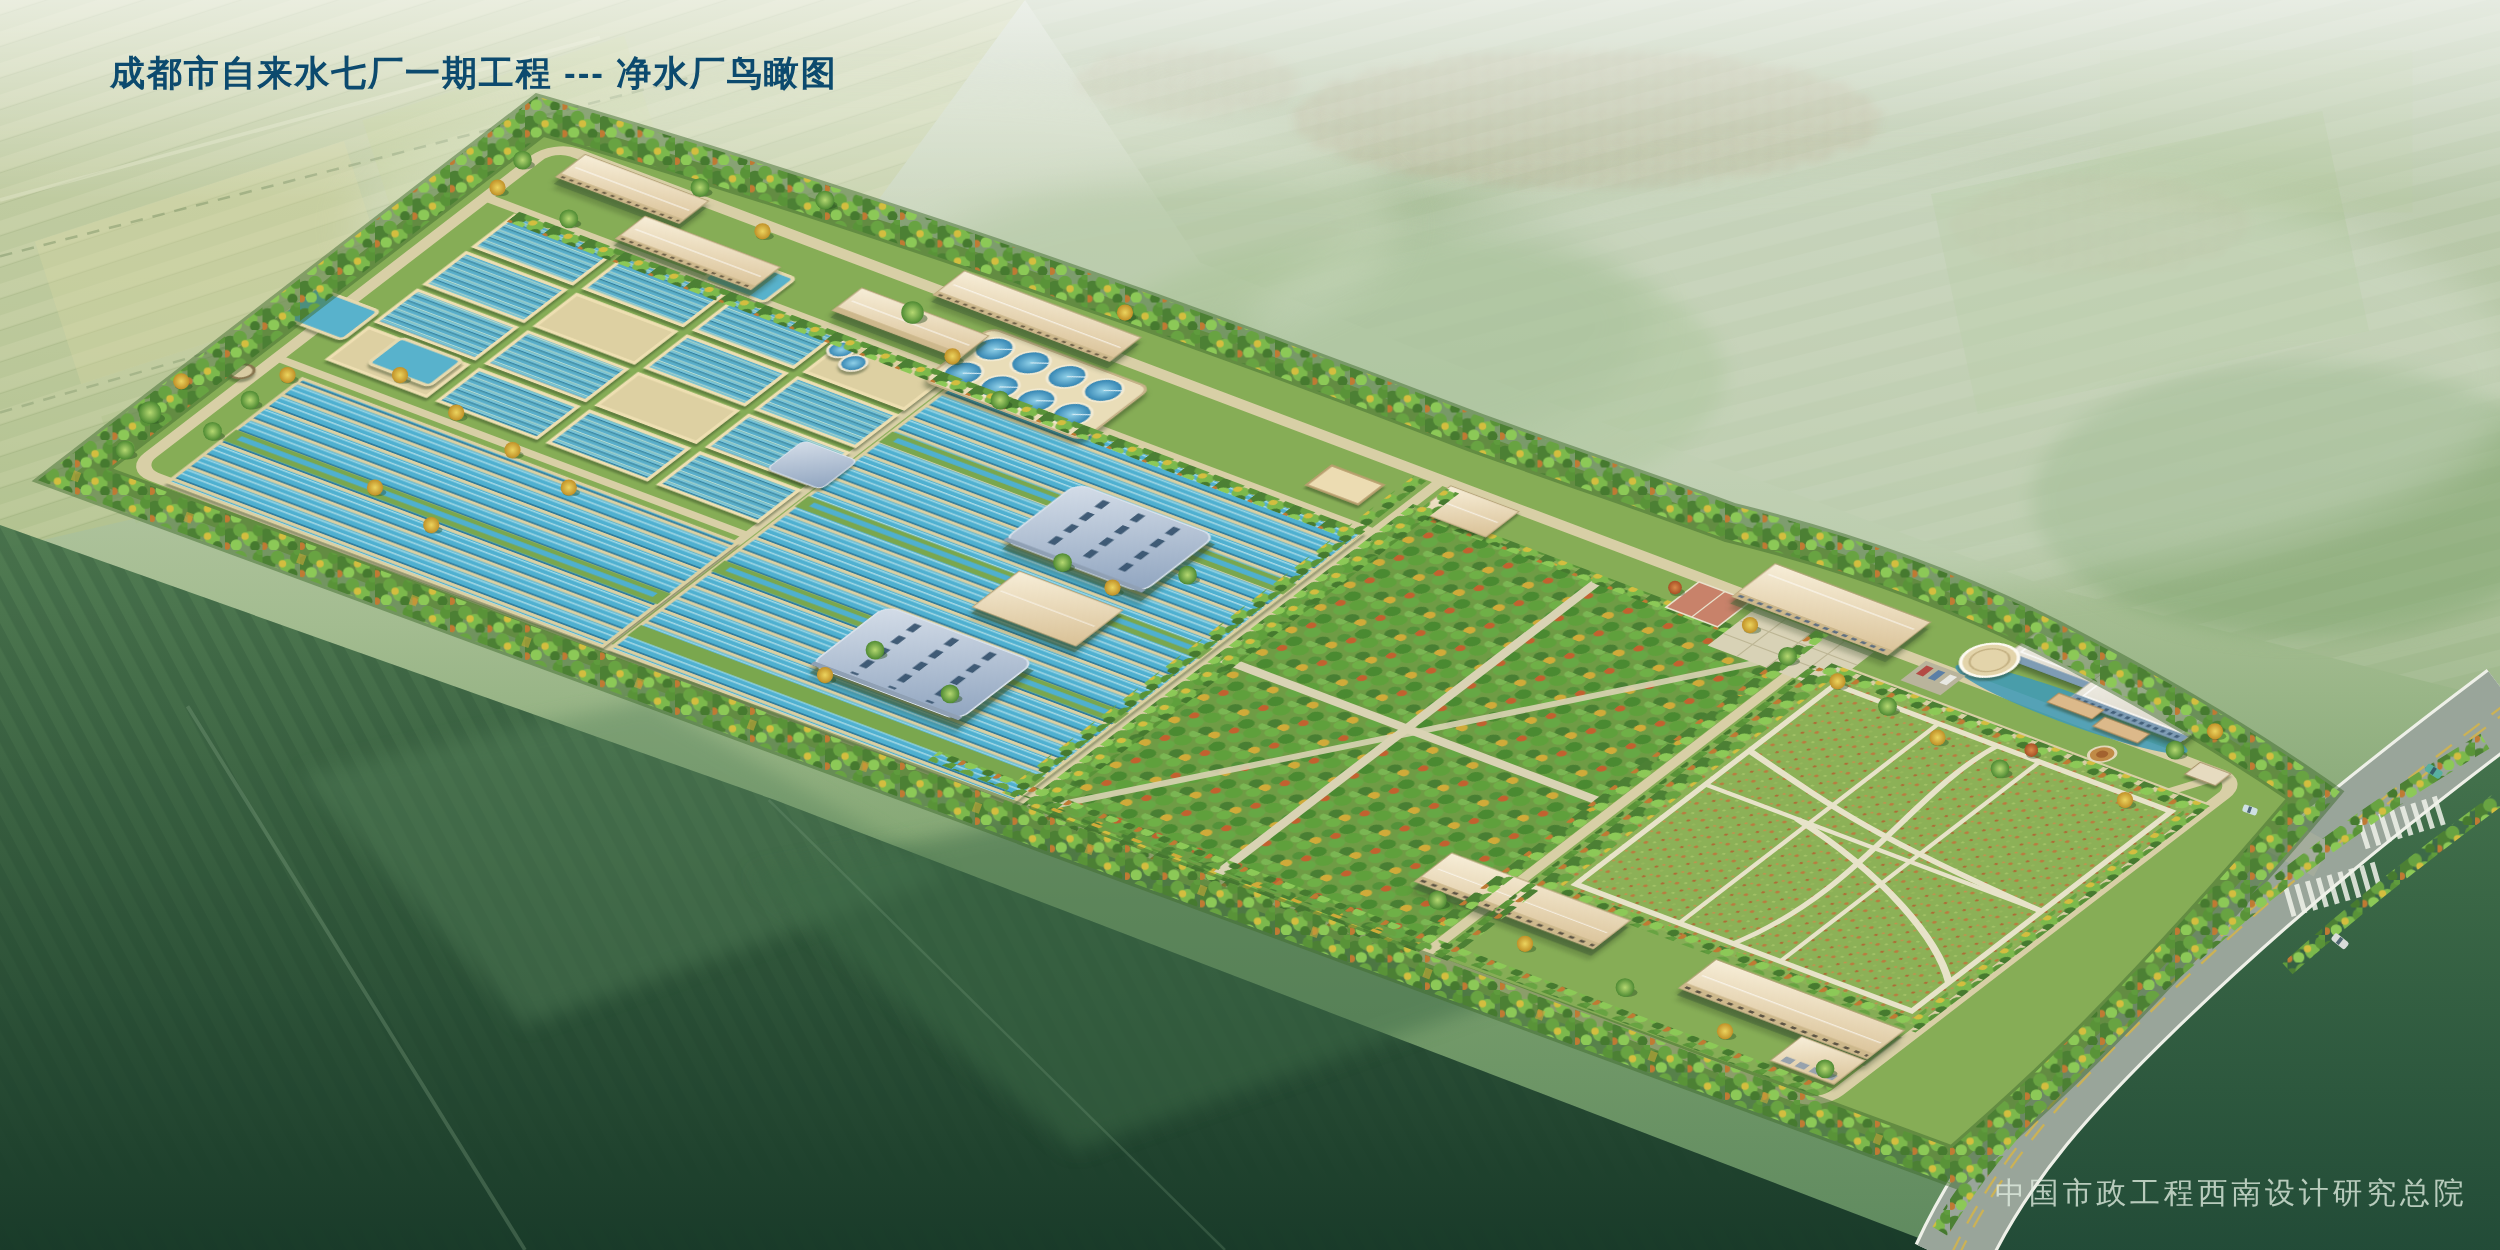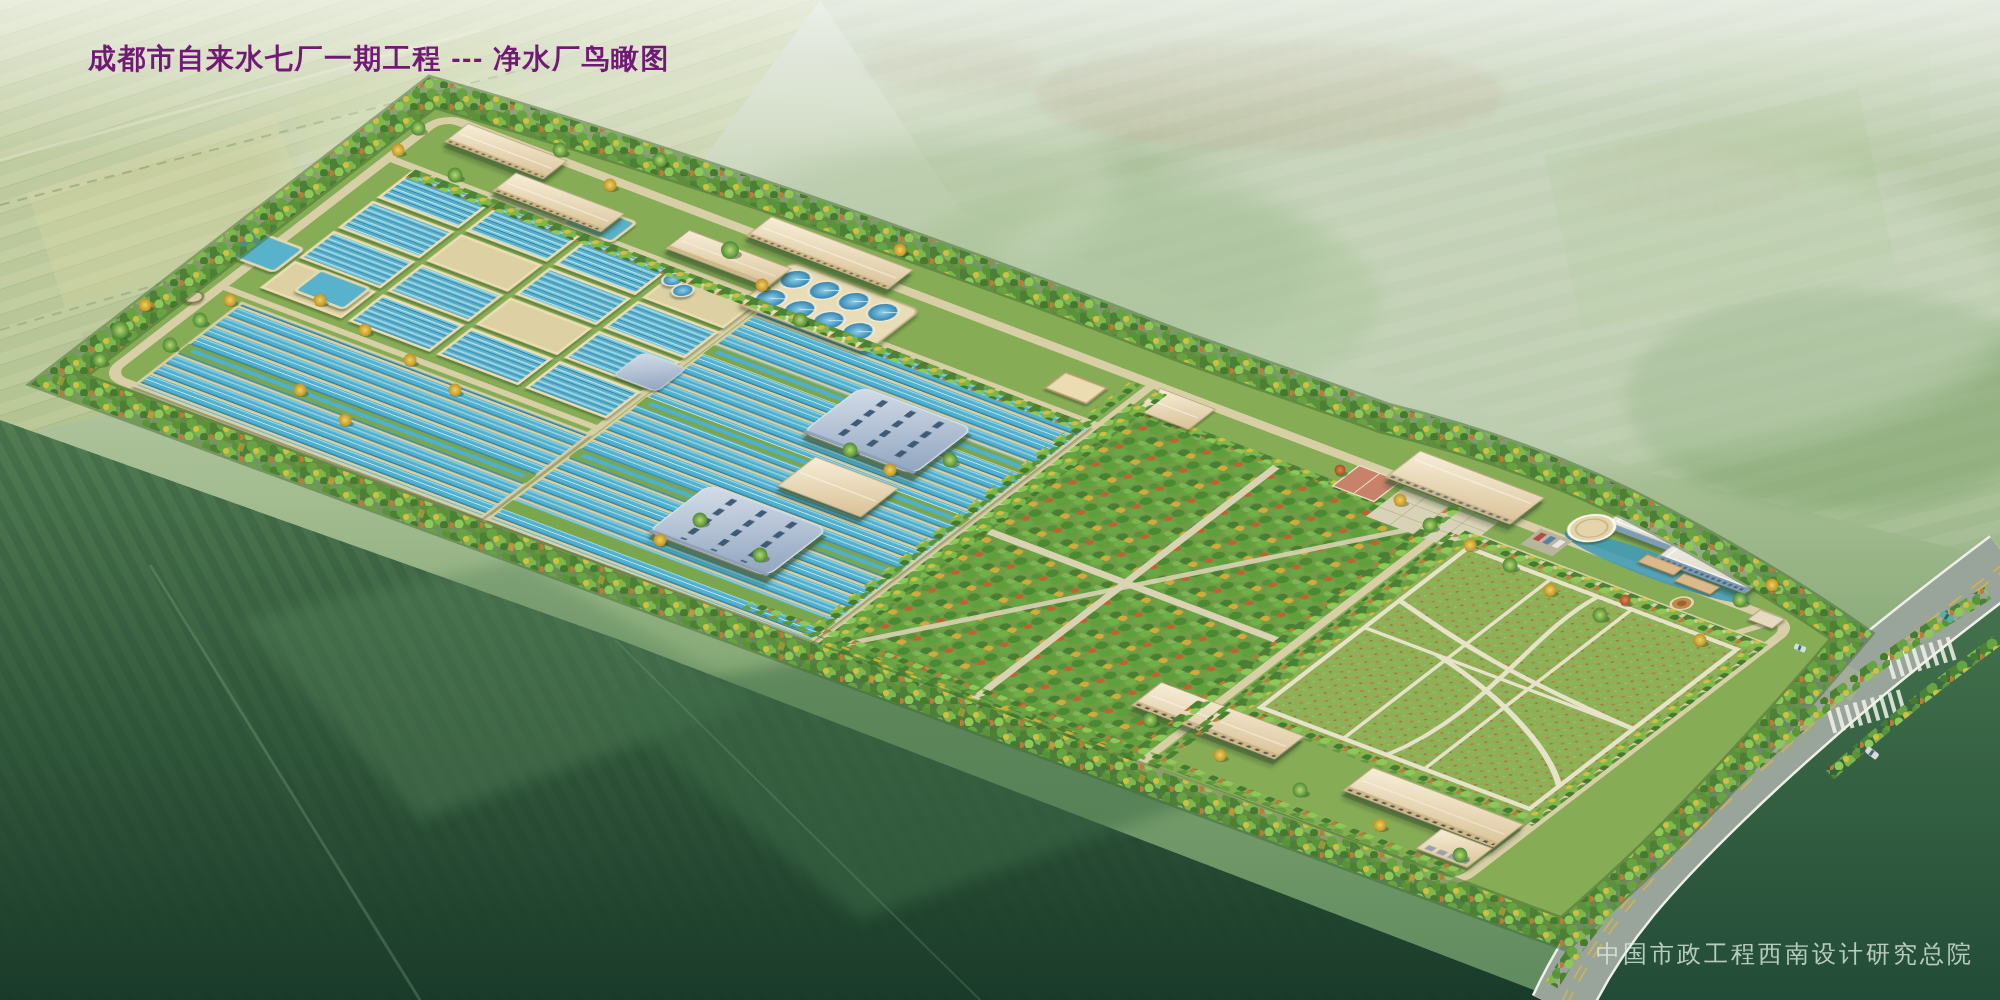--- a/index.html
+++ b/index.html
@@ -1,20 +1,20 @@
 <!DOCTYPE html>
 <html><head>
 <meta charset="utf-8">
 <style>
   html,body{margin:0;padding:0;background:#222;}
   .stage{position:relative;width:2000px;height:1000px;overflow:hidden;
          font-family:"Liberation Sans",sans-serif;background:#b9c9ae;}
   .stage svg{position:absolute;left:0;top:0;}
   .title-text{position:absolute;left:88px;top:40px;font-size:28px;font-weight:bold;
-              color:#701a75;letter-spacing:1.5px;white-space:nowrap;}
+              color:#0c4a6e;letter-spacing:1.5px;white-space:nowrap;}
   .watermark-text{position:absolute;left:1596px;top:938px;font-size:24px;
               color:rgba(226,238,226,.78);letter-spacing:3px;white-space:nowrap;}
   .ds{filter:drop-shadow(3px 5px 2px rgba(35,55,25,.45));}
   .ds2{filter:drop-shadow(2px 3px 1px rgba(35,55,25,.4));}
 </style>
 </head>
 <body>
 
 <div class="stage">
 <svg width="2000" height="1000" viewBox="0 0 2000 1000">

